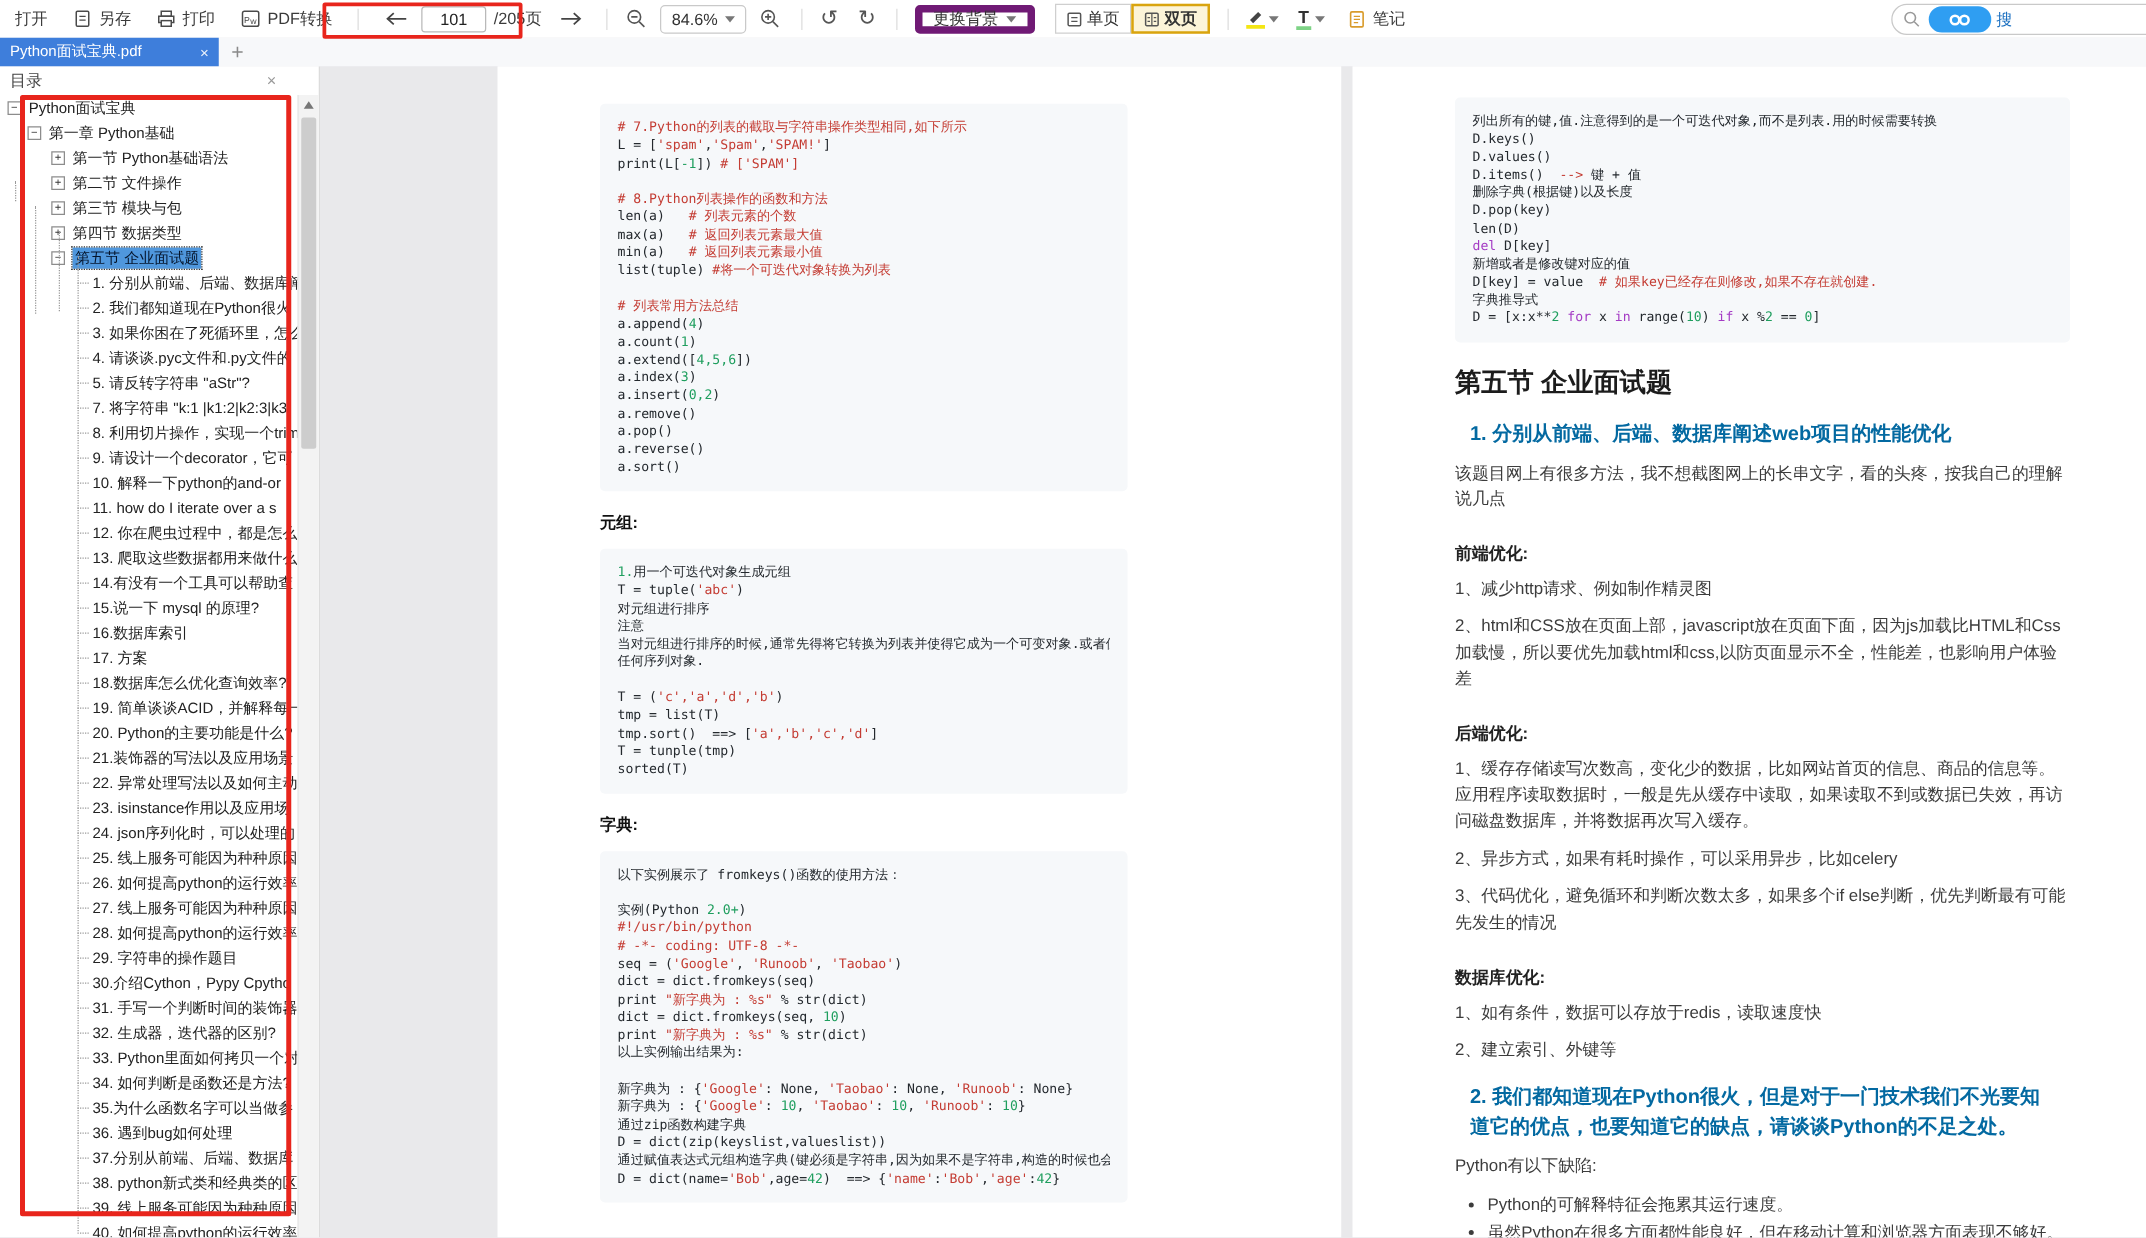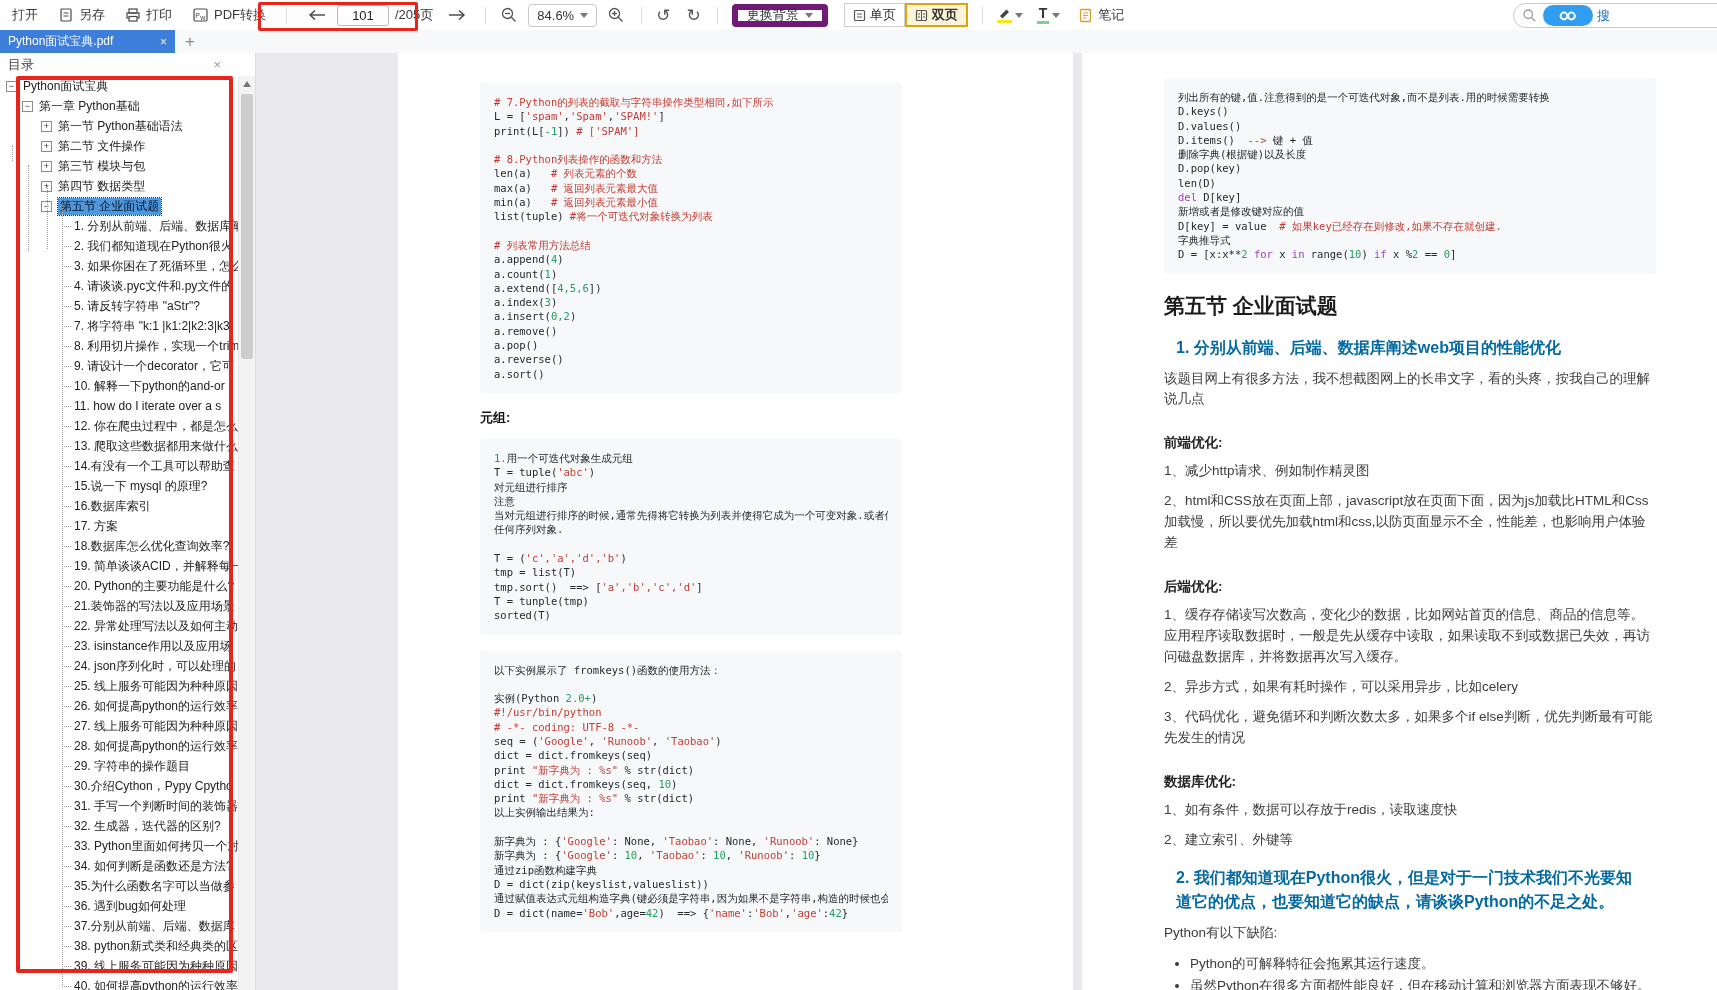--- a/index.html
+++ b/index.html
@@ -474,20 +474,21 @@
         <div class="cl"><span class="tk-p">注意</span></div>
         <div class="cl"><span class="tk-p">当对元组进行排序的时候,通常先得将它转换为列表并使得它成为一个可变对象.或者使用sorted方法,它接收</span></div>
         <div class="cl"><span class="tk-p">任何序列对象.</span></div>
         <div class="cl">&nbsp;</div>
         <div class="cl"><span class="tk-p">T = (</span><span class="tk-r">'c','a','d','b'</span><span class="tk-p">)</span></div>
         <div class="cl"><span class="tk-p">tmp = list(T)</span></div>
         <div class="cl"><span class="tk-p">tmp.sort()  ==&gt; [</span><span class="tk-r">'a','b','c','d'</span><span class="tk-p">]</span></div>
         <div class="cl"><span class="tk-p">T = tunple(tmp)</span></div>
         <div class="cl"><span class="tk-p">sorted(T)</span></div>
       </div>
+      <h3>字典:</h3>
       <div class="codeblock">
         <div class="cl"><span class="tk-p">以下实例展示了 fromkeys()函数的使用方法：</span></div>
         <div class="cl">&nbsp;</div>
         <div class="cl"><span class="tk-p">实例(Python </span><span class="tk-g">2.0+</span><span class="tk-p">)</span></div>
         <div class="cl"><span class="tk-r">#!/usr/bin/python</span></div>
         <div class="cl"><span class="tk-r"># -*- coding: UTF-8 -*-</span></div>
         <div class="cl"><span class="tk-p">seq = (</span><span class="tk-r">'Google'</span><span class="tk-p">, </span><span class="tk-r">'Runoob'</span><span class="tk-p">, </span><span class="tk-r">'Taobao'</span><span class="tk-p">)</span></div>
         <div class="cl"><span class="tk-p">dict = dict.fromkeys(seq)</span></div>
         <div class="cl"><span class="tk-p">print </span><span class="tk-r">"新字典为 : %s"</span><span class="tk-p"> % str(dict)</span></div>
         <div class="cl"><span class="tk-p">dict = dict.fromkeys(seq, </span><span class="tk-g">10</span><span class="tk-p">)</span></div>

